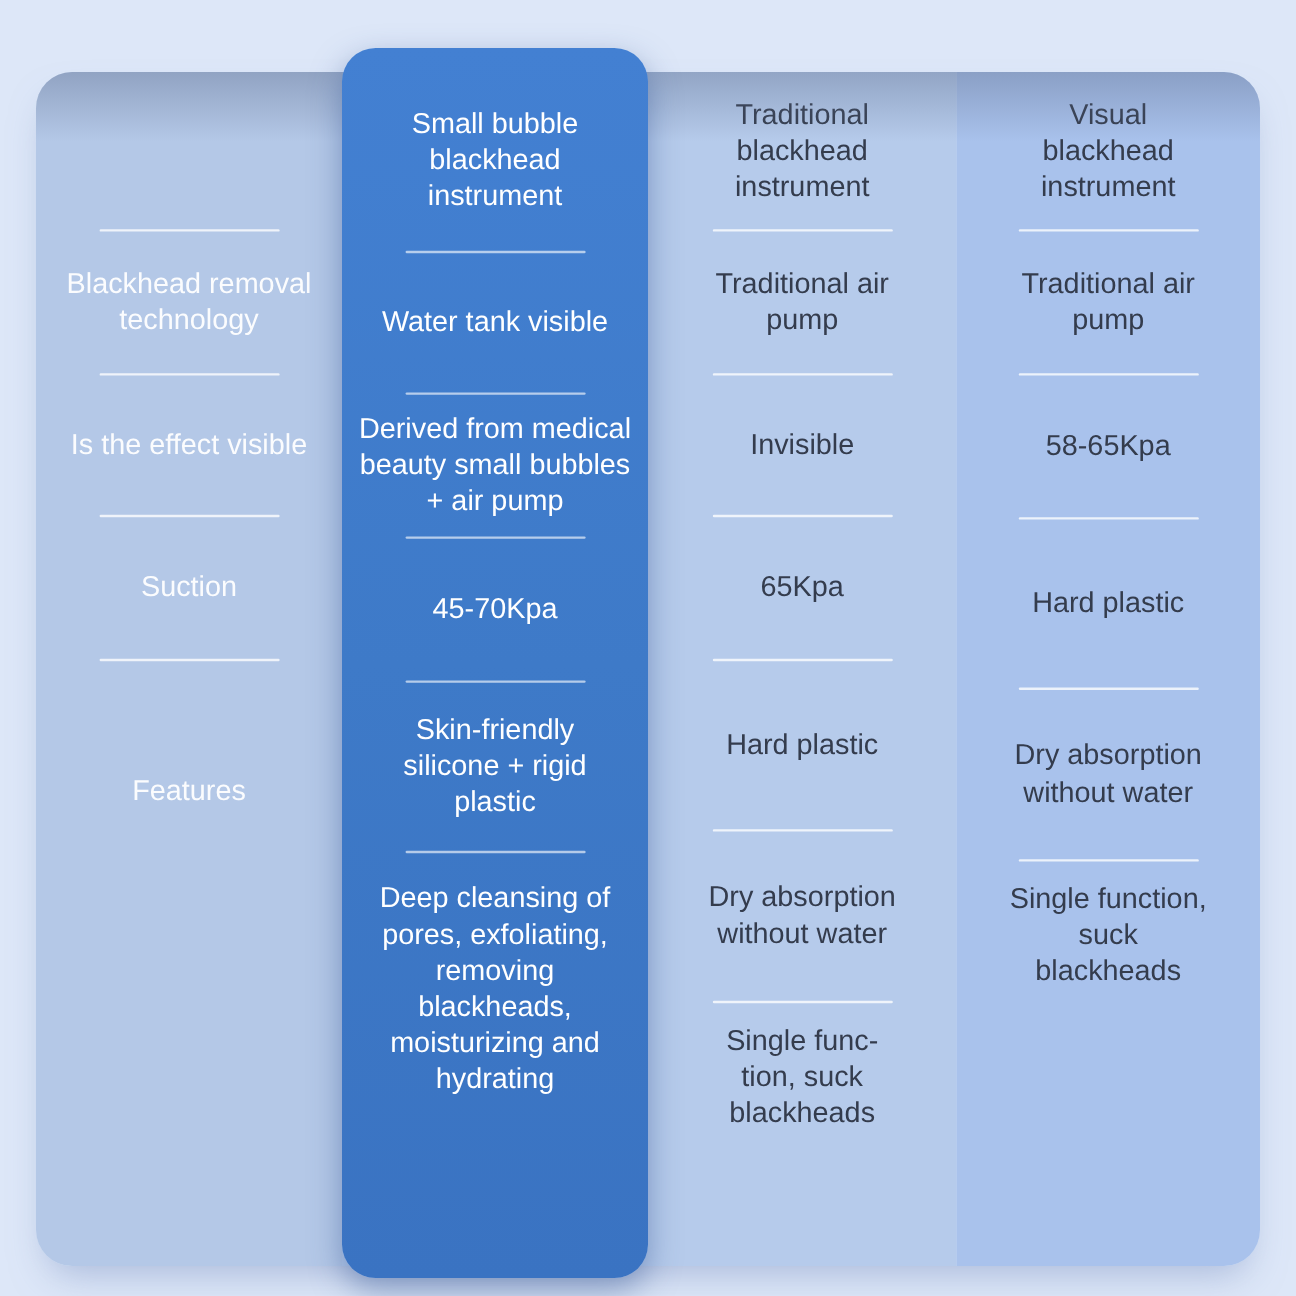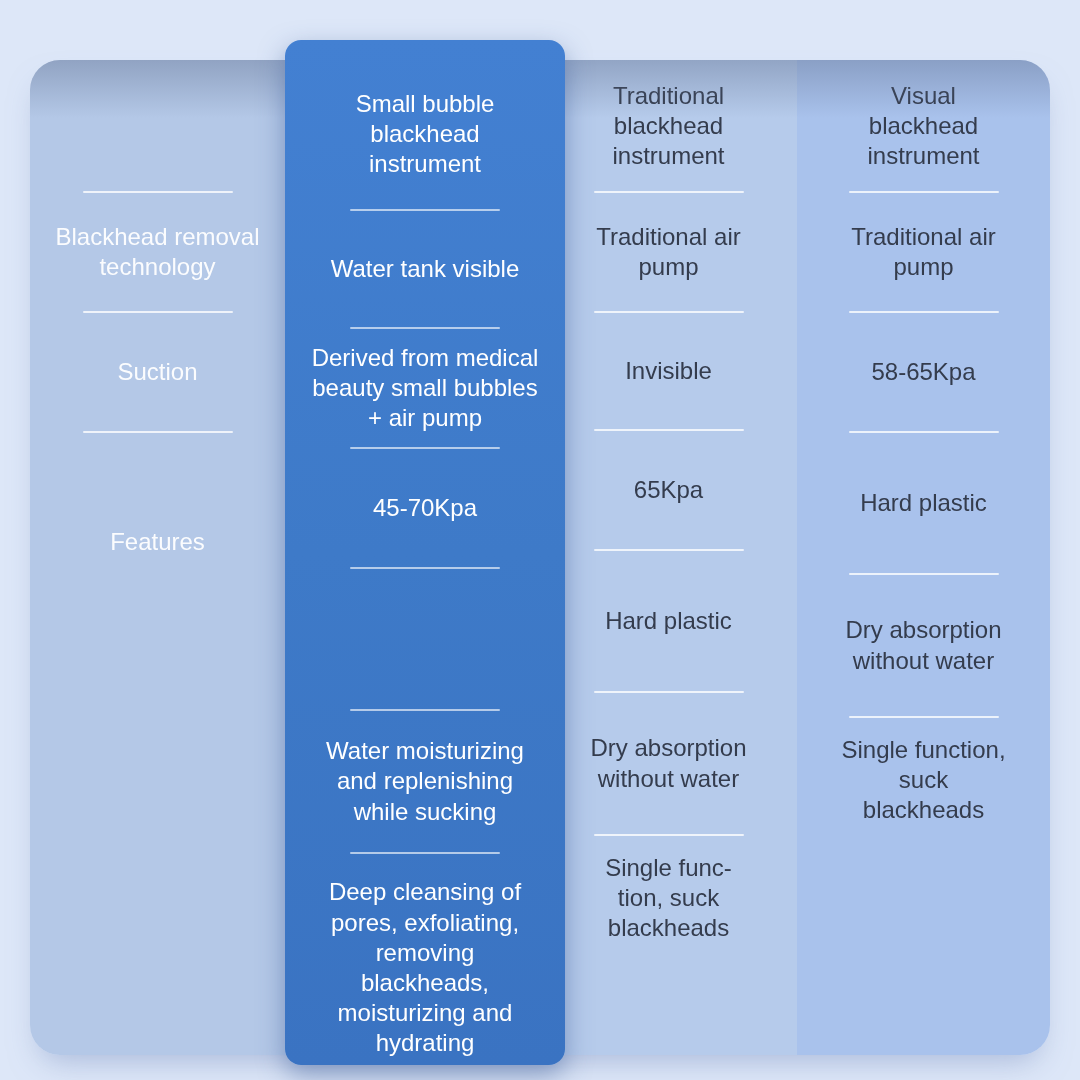--- a/index.html
+++ b/index.html
@@ -33,22 +33,22 @@
   .h-r3{height:120px;}
   .h-r4{height:142px;}
   .h-r5{height:143px;}
   .h-r6{height:220px;}
   .cell-top{align-items:flex-start;padding-top:18px;}
   .dv{
     position:absolute;top:-1px;left:50%;transform:translateX(-50%);
     width:150px;height:2px;border-radius:2px;background:rgba(255,255,255,.78);
   }
   .hl{
-    position:absolute;left:285px;top:40px;width:280px;height:1025px;z-index:3;
-    border-radius:16px;display:flex;flex-direction:column;overflow:hidden;
+    position:absolute;left:285px;top:40px;width:255px;height:1025px;z-index:3;
+    border-radius:28px;display:flex;flex-direction:column;overflow:hidden;
     background:linear-gradient(180deg,#4380d2 0%,#3e7ac8 50%,#3a73c2 100%);
     box-shadow:0 10px 26px rgba(58,90,150,.50);
   }
   .hl .cell{color:#ffffff;}
   .hl .dv{background:rgba(255,255,255,.62);}
   .h-hlhead{height:152px;padding-top:18px;}
   .h-hlr6{height:230px;}
 </style>
 </head>
 <body>
@@ -57,20 +57,24 @@
 
   <div class="outer">
     <div class="topshade"></div>
 
     <div class="col c1">
       <div class="cell h-head"></div>
       <div class="cell h-r1">
         <i class="dv"></i>
         <span>Blackhead removal
 technology</span>
+      </div>
+      <div class="cell h-r2">
+        <i class="dv"></i>
+        <span>Is the effect visible</span>
       </div>
       <div class="cell h-r3">
         <i class="dv"></i>
         <span>Suction</span>
       </div>
       <div class="cell h-r6">
         <i class="dv"></i>
         <span>Features</span>
       </div>
     </div>
@@ -161,26 +165,23 @@
       <span>Derived from medical
 beauty small bubbles
 + air pump</span>
     </div>
     <div class="cell h-r3">
       <i class="dv"></i>
       <span>45-70Kpa</span>
     </div>
     <div class="cell h-r4">
       <i class="dv"></i>
-    </div>
-    <div class="cell h-r5">
-      <i class="dv"></i>
-      <span>Water moisturizing
-and replenishing
-while sucking</span>
+      <span>Skin-friendly
+silicone + rigid
+plastic</span>
     </div>
     <div class="cell h-hlr6">
       <i class="dv"></i>
       <span>Deep cleansing of
 pores, exfoliating,
 removing
 blackheads,
 moisturizing and
 hydrating</span>
     </div>

